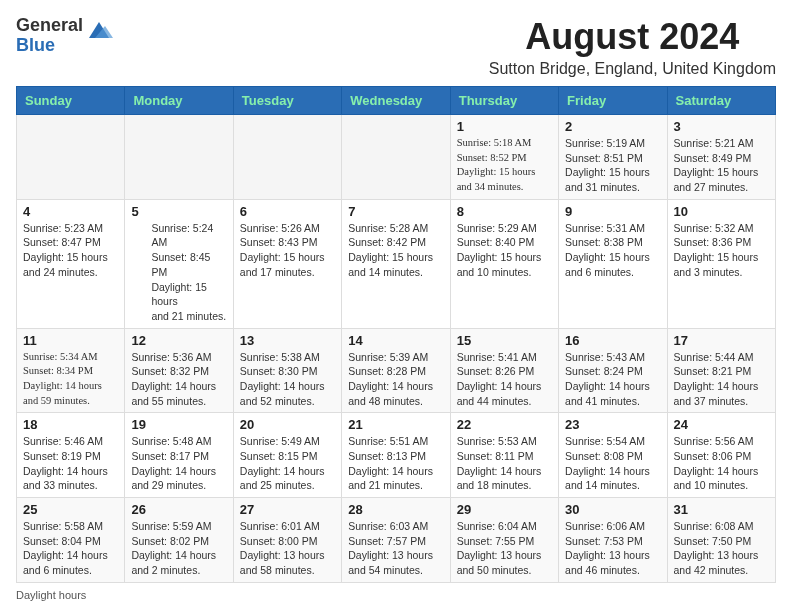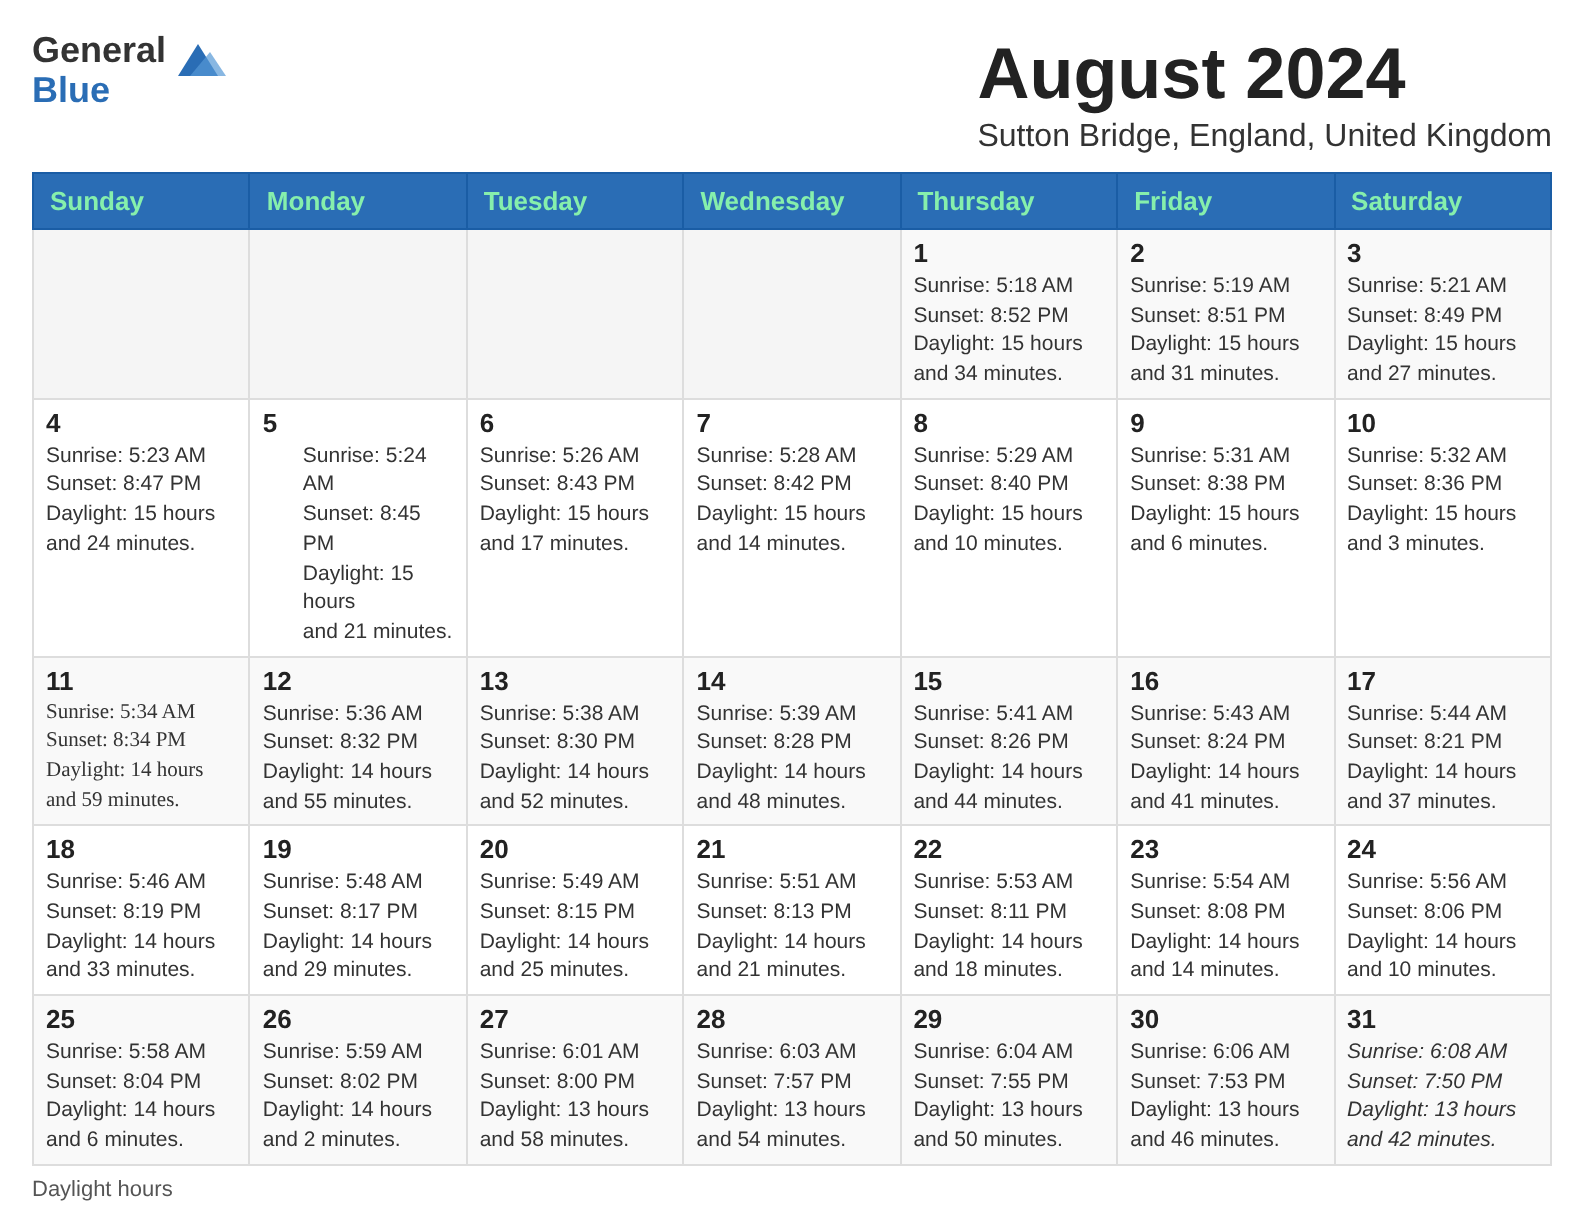--- a/index.html
+++ b/index.html
@@ -26,21 +26,21 @@
       line-height: 1.1;
     }
     .logo-general { color: #333; }
     .logo-blue { color: #2a6db5; }
     .logo-icon {
       width: 28px;
       height: 28px;
       margin-left: 2px;
     }
     .title-block {
-      text-align: left;
+      text-align: center;
     }
     .month-year {
       font-size: 36px;
       font-weight: bold;
       color: #222;
     }
     .location {
       font-size: 16px;
       color: #333;
       margin-top: 2px;
@@ -131,21 +131,21 @@
       </tr>
   </thead>
   <tbody id="calendar-body">
   <tr>
         <td class="empty-cell"></td>
         <td class="empty-cell"></td>
         <td class="empty-cell"></td>
         <td class="empty-cell"></td>
         <td>
           <span class="day-number">1</span>
-          <div class="day-info" style="white-space: pre-line;">Sunrise: 5:18 AM
+          <div class="day-info" style="white-space: pre-line; font-family: Liberation Serif, serif;">Sunrise: 5:18 AM
 Sunset: 8:52 PM
 Daylight: 15 hours
 and 34 minutes.</div>
         </td>
         <td>
           <span class="day-number">2</span>
           <div class="day-info" style="white-space: pre-line;">Sunrise: 5:19 AM
 Sunset: 8:51 PM
 Daylight: 15 hours
 and 31 minutes.</div>
@@ -349,21 +349,21 @@
         </td>
         <td>
           <span class="day-number">30</span>
           <div class="day-info" style="white-space: pre-line;">Sunrise: 6:06 AM
 Sunset: 7:53 PM
 Daylight: 13 hours
 and 46 minutes.</div>
         </td>
         <td>
           <span class="day-number">31</span>
-          <div class="day-info" style="white-space: pre-line; font-style: italic;">Sunrise: 6:08 AM
+          <div class="day-info" style="white-space: pre-line;">Sunrise: 6:08 AM
 Sunset: 7:50 PM
 Daylight: 13 hours
 and 42 minutes.</div>
         </td>
       </tr>
     </tbody>
 </table>
 
 <div class="footer-note">
   <span>Daylight hours</span>

